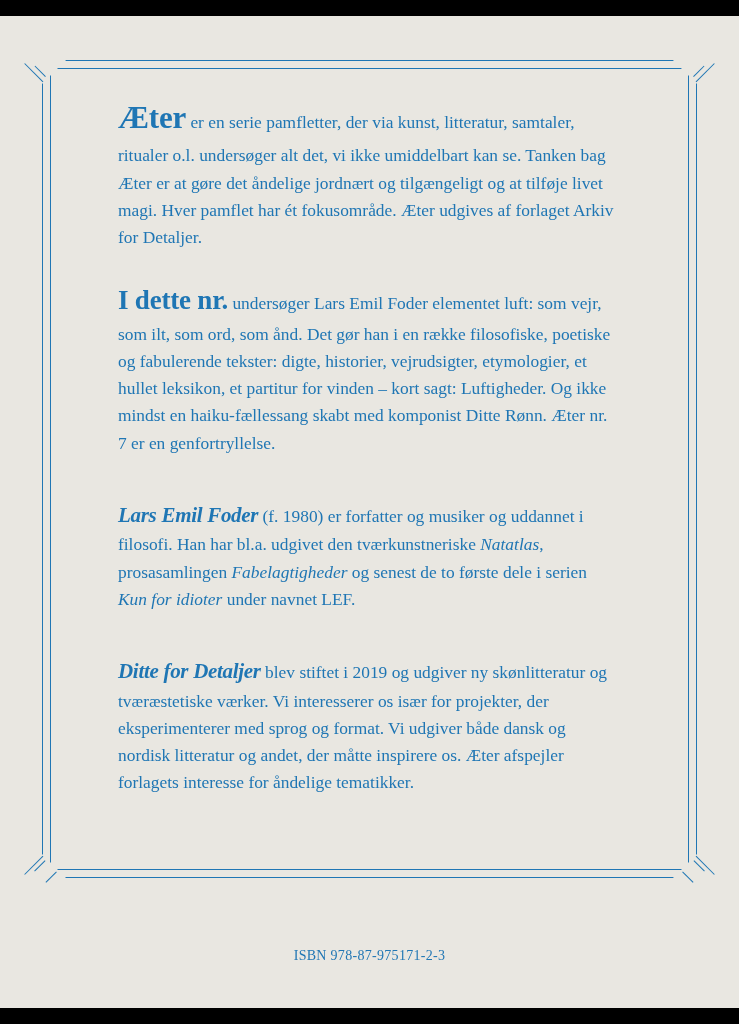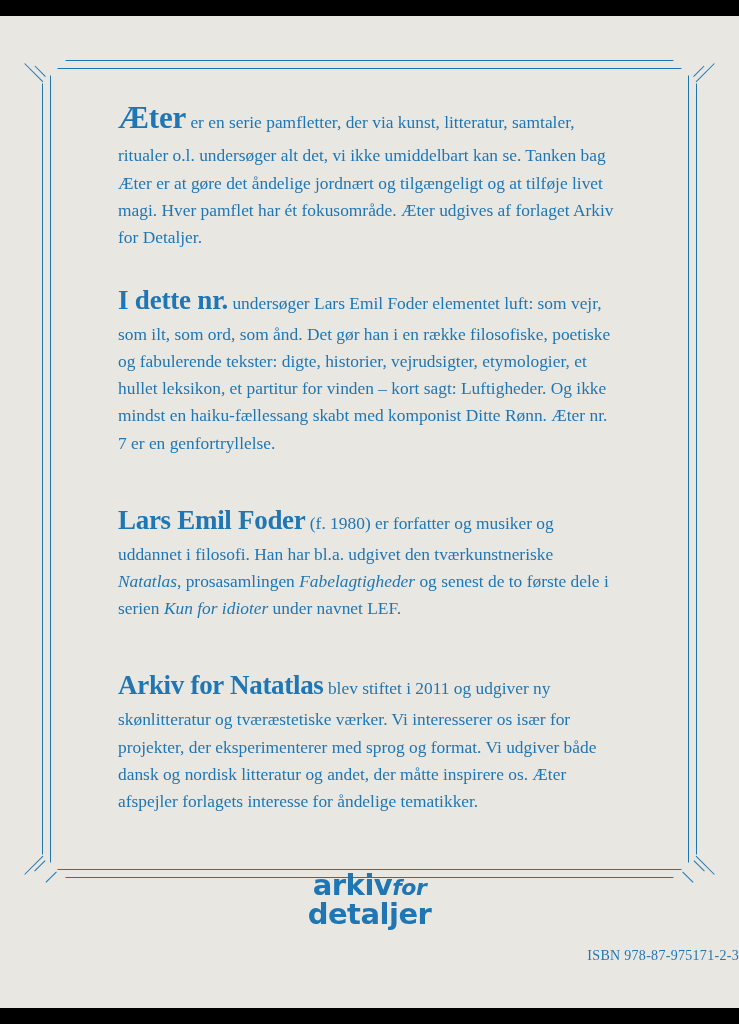--- a/index.html
+++ b/index.html
@@ -103,23 +103,24 @@
     font-size: 31px;
     font-weight: bold;
     letter-spacing: -0.2px;
   }
   .lead-big {
     font-size: 27px;
     font-weight: bold;
     letter-spacing: -0.2px;
   }
   .lead-name {
-    font-size: 27px;
+    font-size: 21px;
     font-weight: bold;
     letter-spacing: -0.3px;
+    font-style: italic;
   }
   .italic {
     font-style: italic;
     font-family: Liberation Serif, serif;
   }
   .block-1 { margin-top: 0; }
   .block-2 { }
   .block-3 { margin-top: 42px; }
   .block-4 { margin-top: 42px; }
 
@@ -145,21 +146,21 @@
   }
   .logo-line2 {
     font-size: 29px;
     letter-spacing: -0.5px;
   }
   .isbn {
     position: absolute;
     left: 0;
     right: 0;
     bottom: 44px;
-    text-align: right;
+    text-align: center;
     color: #1f76b4;
     font-size: 14px;
     font-family: "Liberation Serif", serif;
     letter-spacing: 0.3px;
   }
 </style>
 </head>
 <body>
 
 <div id="page">
@@ -197,29 +198,23 @@
       </div>
 
       <div class="block block-3">
         <p class="para">
           <span class="lead-name">Lars Emil Foder</span><span> (f. 1980) er forfatter og musiker og uddannet i filosofi. Han har bl.a. udgivet den tværkunstneriske </span><span class="italic">Natatlas</span><span>, prosasamlingen </span><span class="italic">Fabelagtigheder</span><span> og senest de to første dele i serien </span><span class="italic">Kun for idioter</span><span> under navnet LEF.</span>
         </p>
       </div>
 
       <div class="block block-4">
         <p class="para">
-          <span class="lead-name">Arkiv for Natatlas</span><span> blev stiftet i 2011 og udgiver ny skønlitteratur og tværæstetiske værker. Vi interesserer os især for projekter, der eksperimenterer med sprog og format. Vi udgiver både dansk og nordisk litteratur og andet, der måtte inspirere os. Æter afspejler forlagets interesse for åndelige tematikker.</span>
+          <span class="lead-name">Ditte for Detaljer</span><span> blev stiftet i 2019 og udgiver ny skønlitteratur og tværæstetiske værker. Vi interesserer os især for projekter, der eksperimenterer med sprog og format. Vi udgiver både dansk og nordisk litteratur og andet, der måtte inspirere os. Æter afspejler forlagets interesse for åndelige tematikker.</span>
         </p>
       </div>
 
     </div>
 
-    <div class="logo">
-      <div class="logo-line1">
-        <span>arkiv</span><span class="for">for</span>
-      </div>
-      <div class="logo-line2">detaljer</div>
-    </div>
 
     <div class="isbn">ISBN 978-87-975171-2-3</div>
 
   </div>
 </div>
 
 </body></html>

